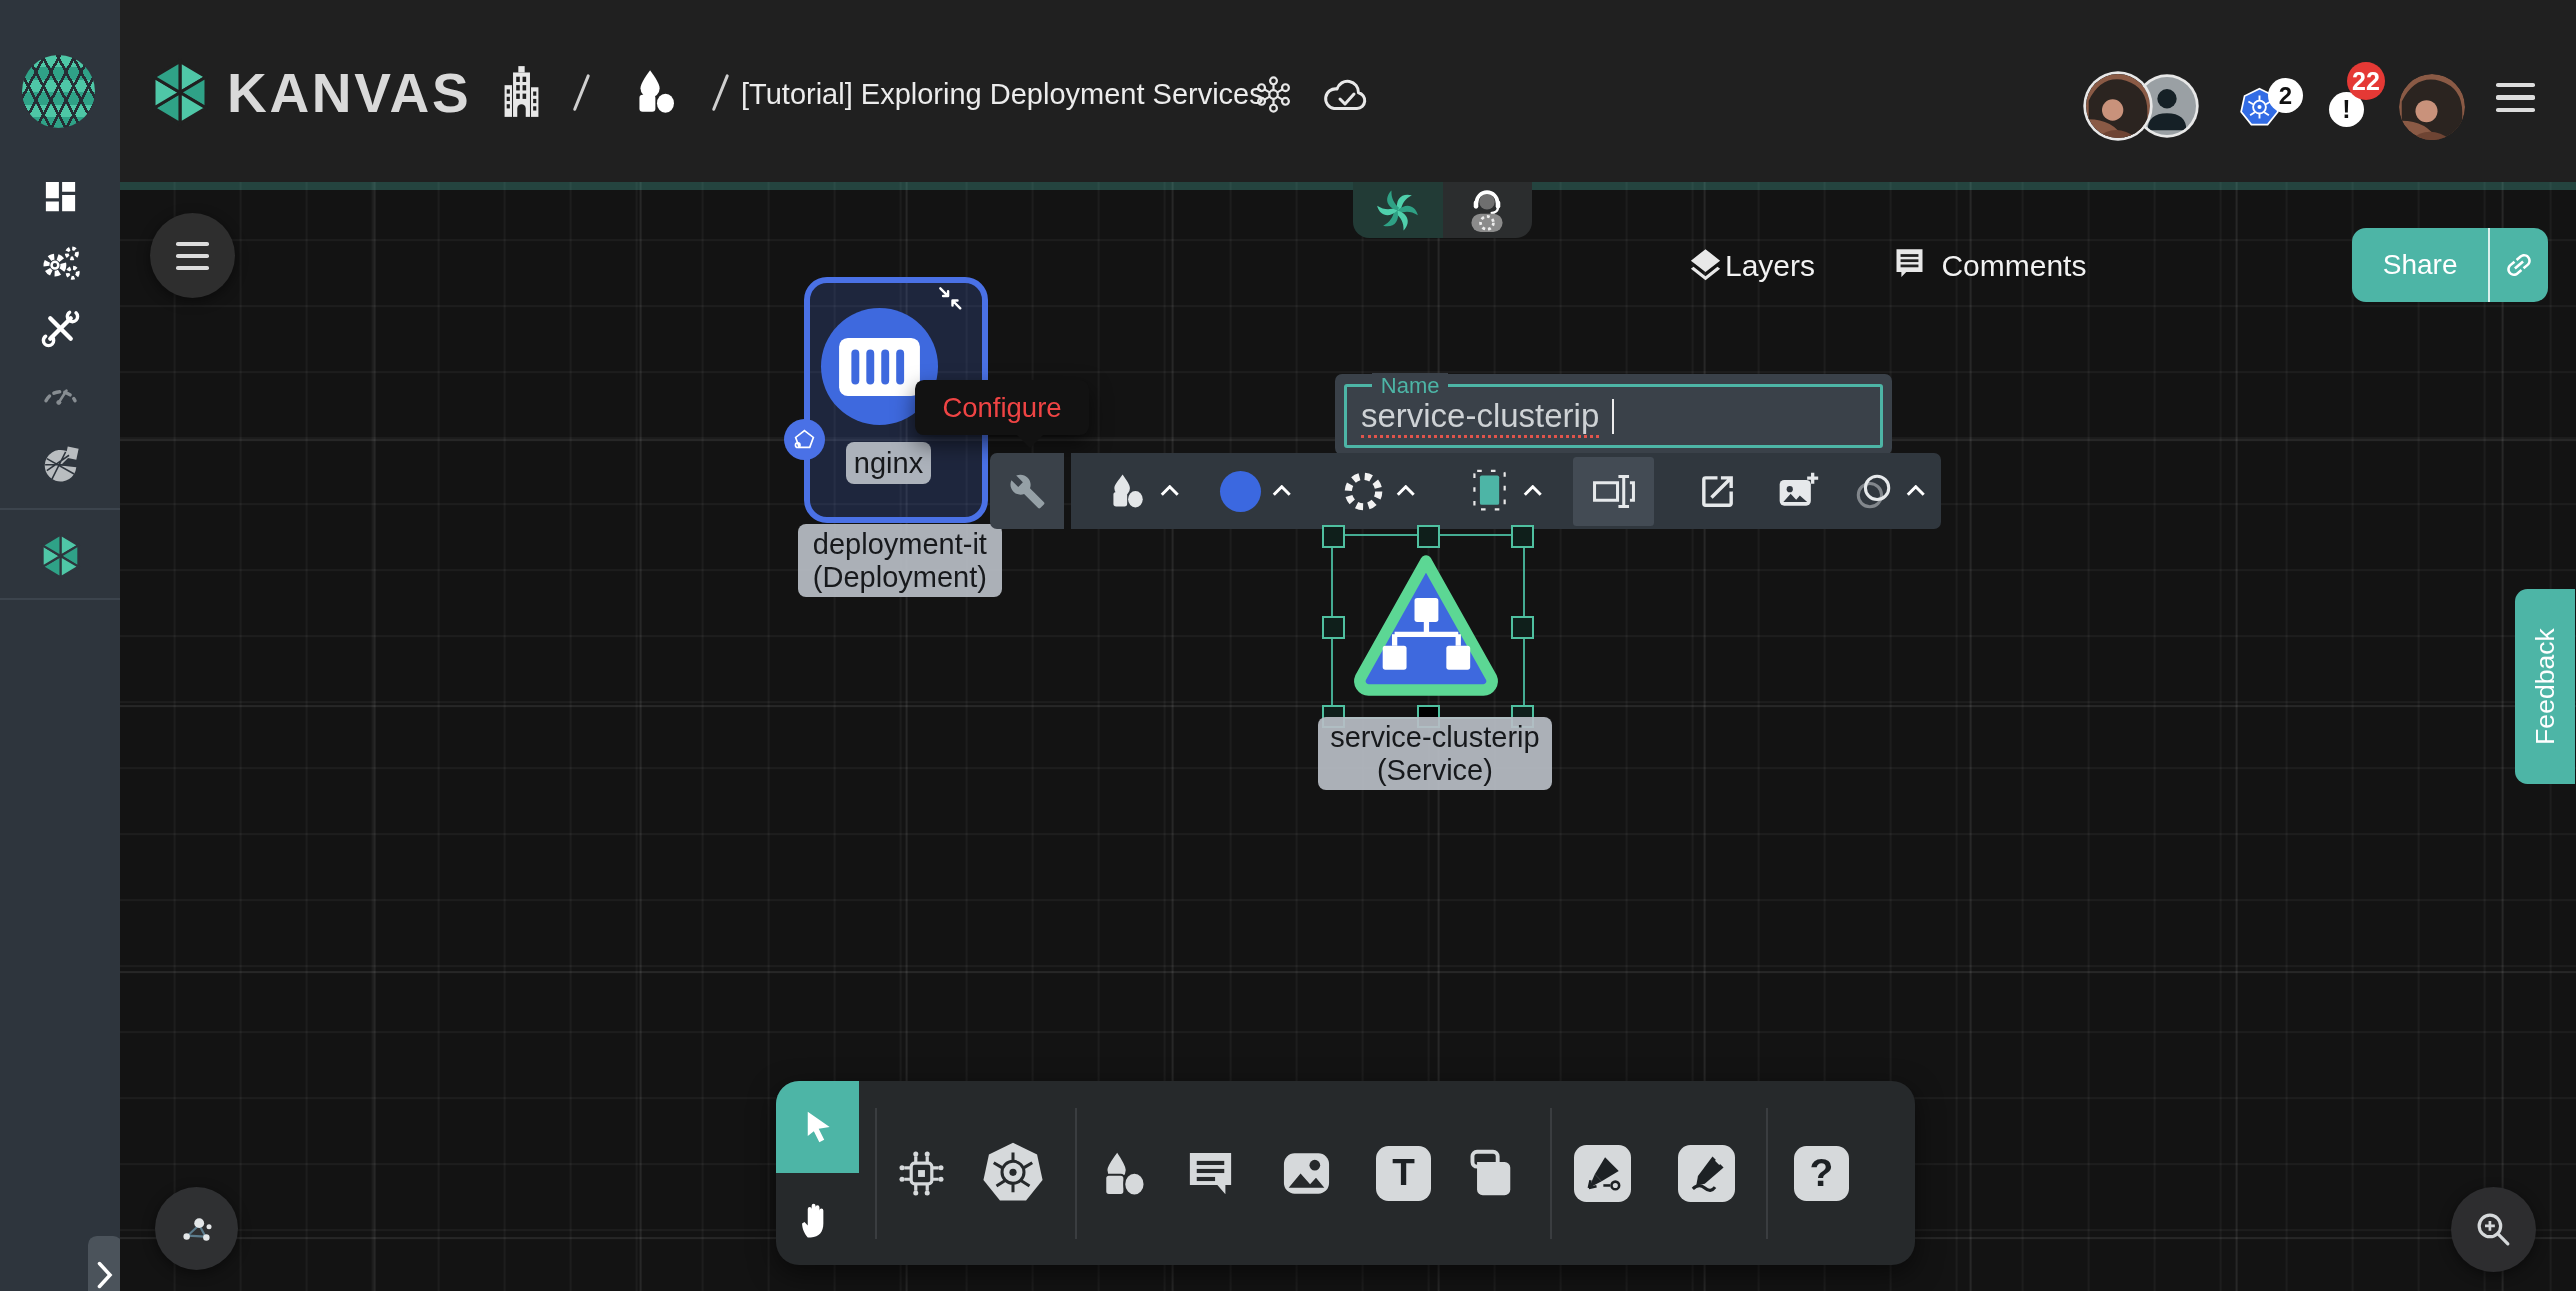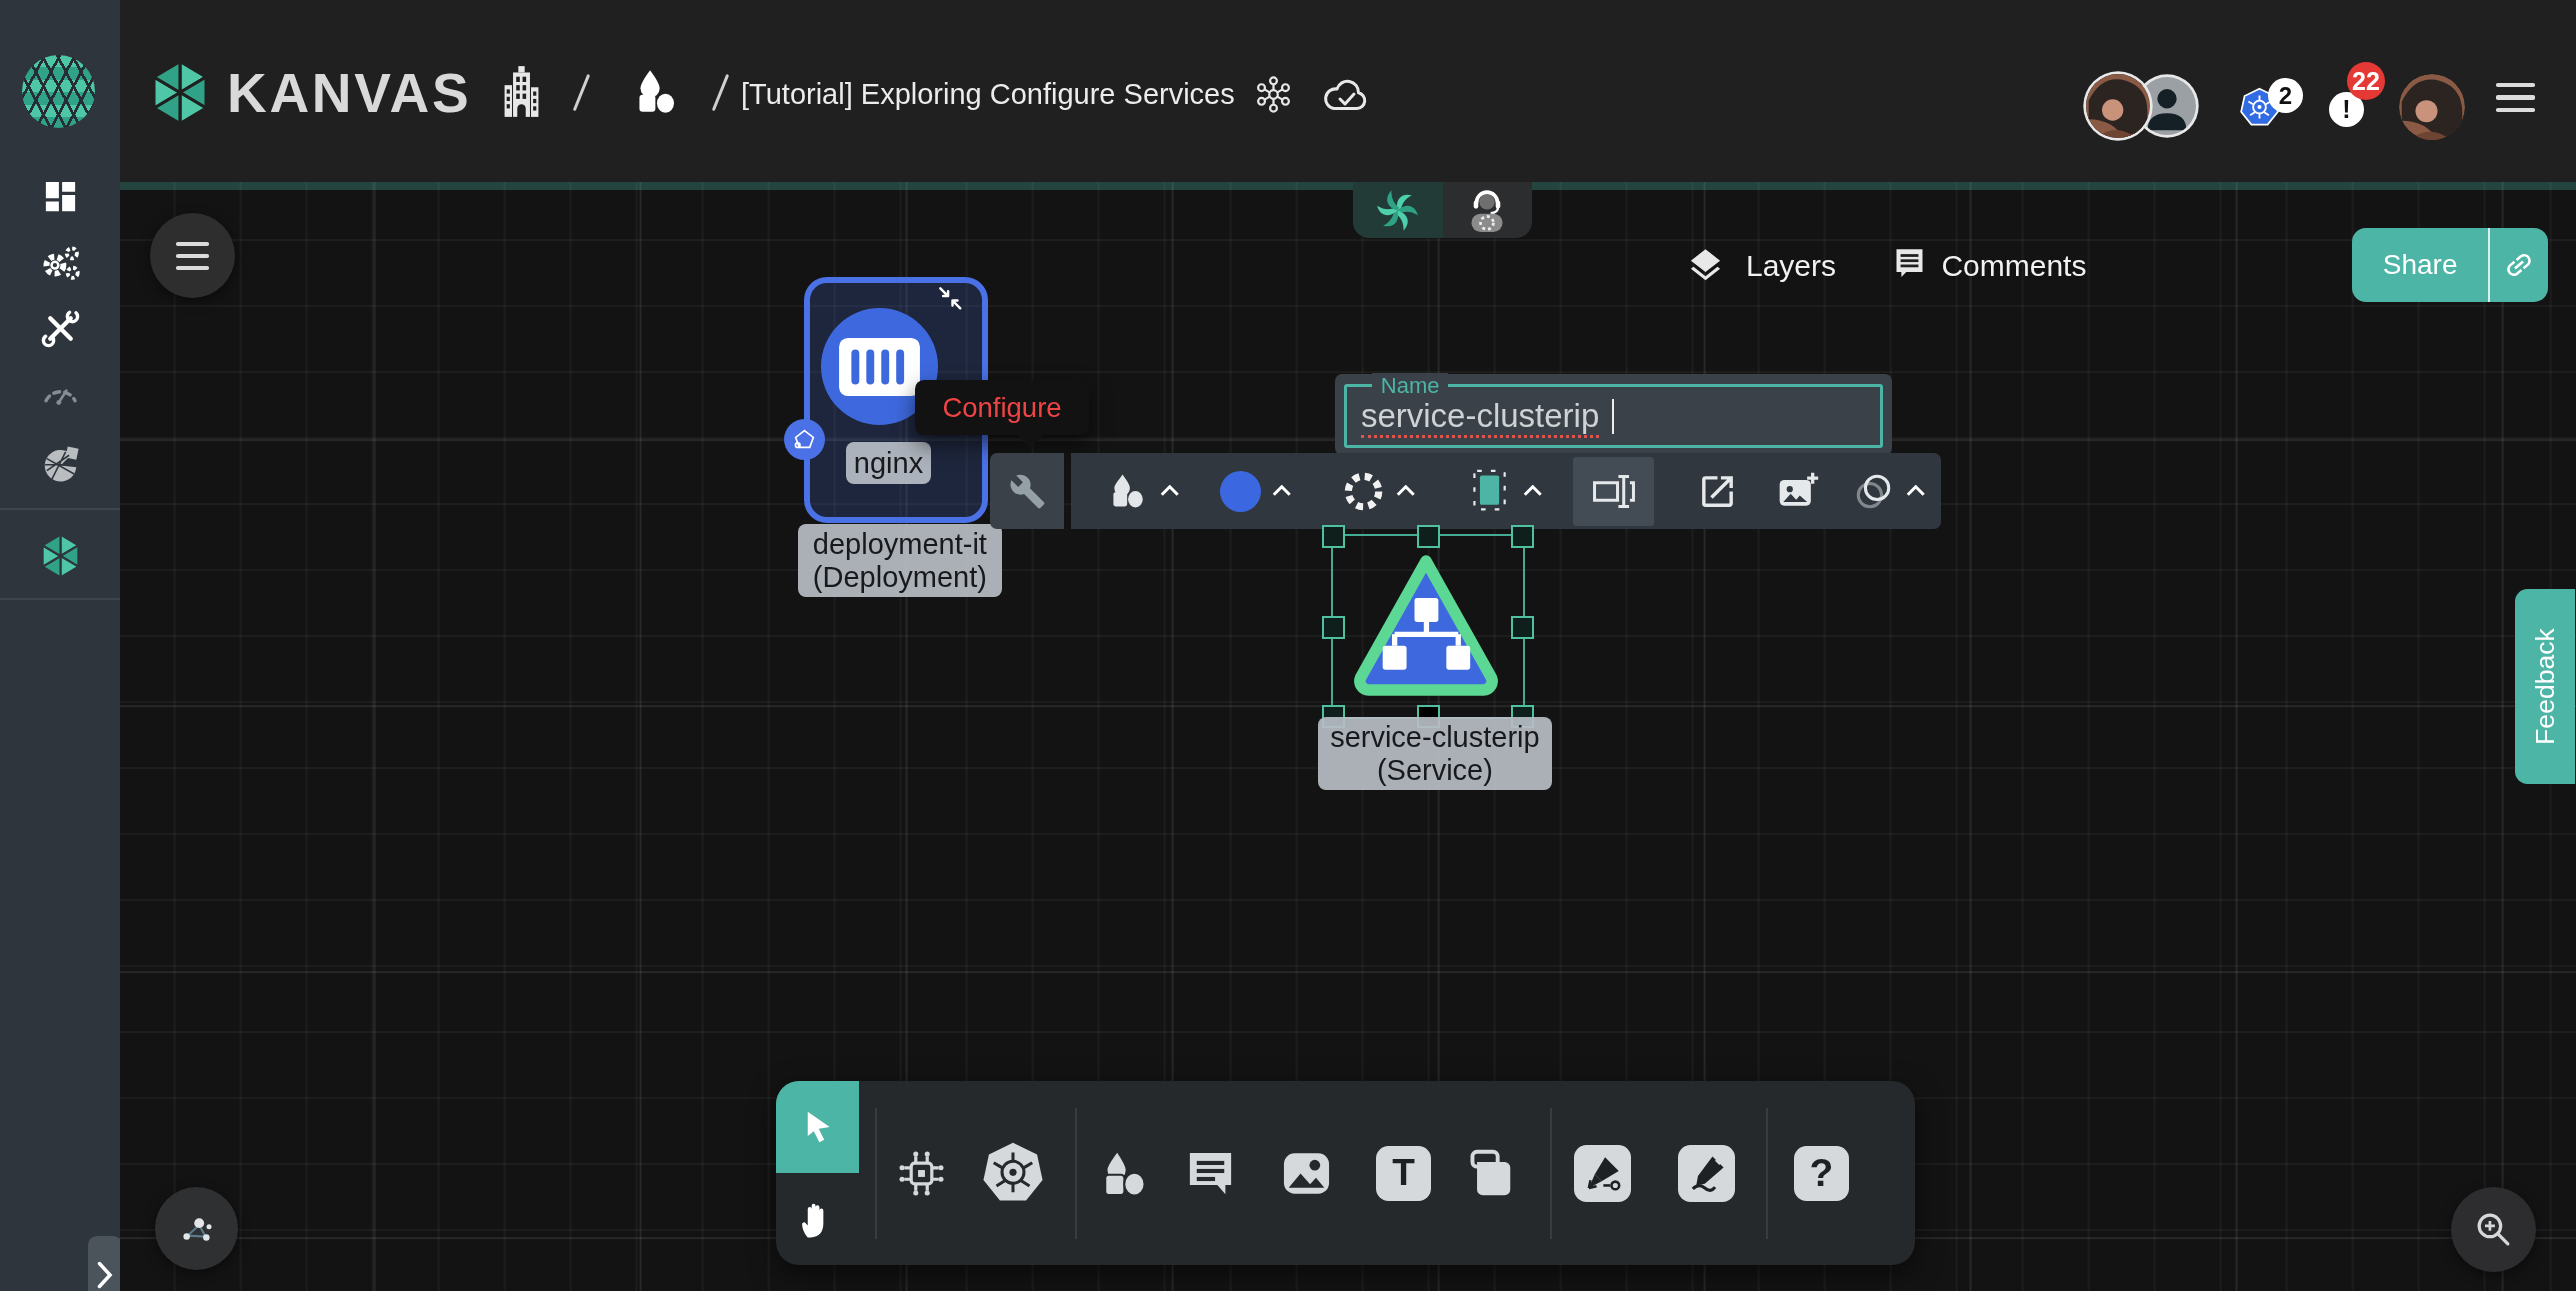--- a/index.html
+++ b/index.html
@@ -159,21 +159,21 @@
   </div>
   <div class="slash abs" style="left:580px;top:73px;"></div>
   <div class="abs" style="left:631px;top:66px;">
     <svg width="53" height="51" viewBox="0 0 48 48" fill="#fff">
       <path d="M17 4 C22 11 26 17 26 21 a9 9 0 0 1 -18 0 C8 17 12 11 17 4 Z"></path>
       <rect x="7" y="27" width="15" height="16" rx="3"></rect>
       <ellipse cx="31.5" cy="35" rx="8" ry="9"></ellipse>
     </svg>
   </div>
   <div class="slash abs" style="left:719px;top:73px;"></div>
-  <span id="doc-title" class="abs" style="left:741px;top:78px;">[Tutorial] Exploring Configure Services</span>
+  <span id="doc-title" class="abs" style="left:741px;top:78px;">[Tutorial] Exploring Deployment Services</span>
 
   <div class="abs" style="left:1253px;top:74px;">
     <svg width="41" height="41" viewBox="0 0 48 48" stroke="#e8e8e8" fill="none" stroke-width="2.6">
       <circle cx="24" cy="24" r="5"></circle>
       <circle cx="24" cy="8" r="4"></circle>
         <circle cx="38" cy="16" r="4"></circle>
         <circle cx="38" cy="32" r="4"></circle>
       <circle cx="24" cy="40" r="4"></circle>
         <circle cx="10" cy="32" r="4"></circle>
         <circle cx="10" cy="16" r="4"></circle>
@@ -323,21 +323,21 @@
         <path d="M12.5 16 a11.5 11.5 0 0 1 23 0" stroke="#fff" stroke-width="4" fill="none"></path>
         <rect x="9.5" y="13.5" width="5" height="9" rx="2.5" fill="#fff"></rect>
         <rect x="33.5" y="13.5" width="5" height="9" rx="2.5" fill="#fff"></rect>
         <path d="M36 21 q0 6 -8 6.5" stroke="#fff" stroke-width="2.6" fill="none"></path>
         <rect x="7" y="28" width="34" height="20" rx="10" fill="#8b8b8b"></rect>
         <circle cx="24" cy="38" r="7" fill="none" stroke="#ececec" stroke-width="3" stroke-dasharray="3.2 3.2"></circle>
       </svg>
     </div>
   </div>
 
-  <div class="abs flex" style="left:1566px;top:64px;gap:21px;">
+  <div class="abs flex" style="left:1566px;top:64px;gap:0;">
     <svg width="39" height="39" viewBox="0 0 24 24" fill="#e8e8e8">
       <path d="M11.99 18.54l-7.37-5.73L3 14.07l9 7 9-7-1.63-1.27-7.38 5.74zM12 16l7.36-5.73L21 9l-9-7-9 7 1.63 1.27L12 16z"></path>
     </svg>
     <span class="act-label">Layers</span>
   </div>
   <div class="abs flex" style="left:1770px;top:64px;gap:12.4px;">
     <svg width="39" height="39" viewBox="0 0 24 24">
       <path d="M4 2 h16 v14 h-10 l-3 3 v-3 h-3 z" fill="#e8e8e8"></path>
       <g fill="#202020">
           <rect x="6.5" y="5" width="11" height="1.7"></rect>

